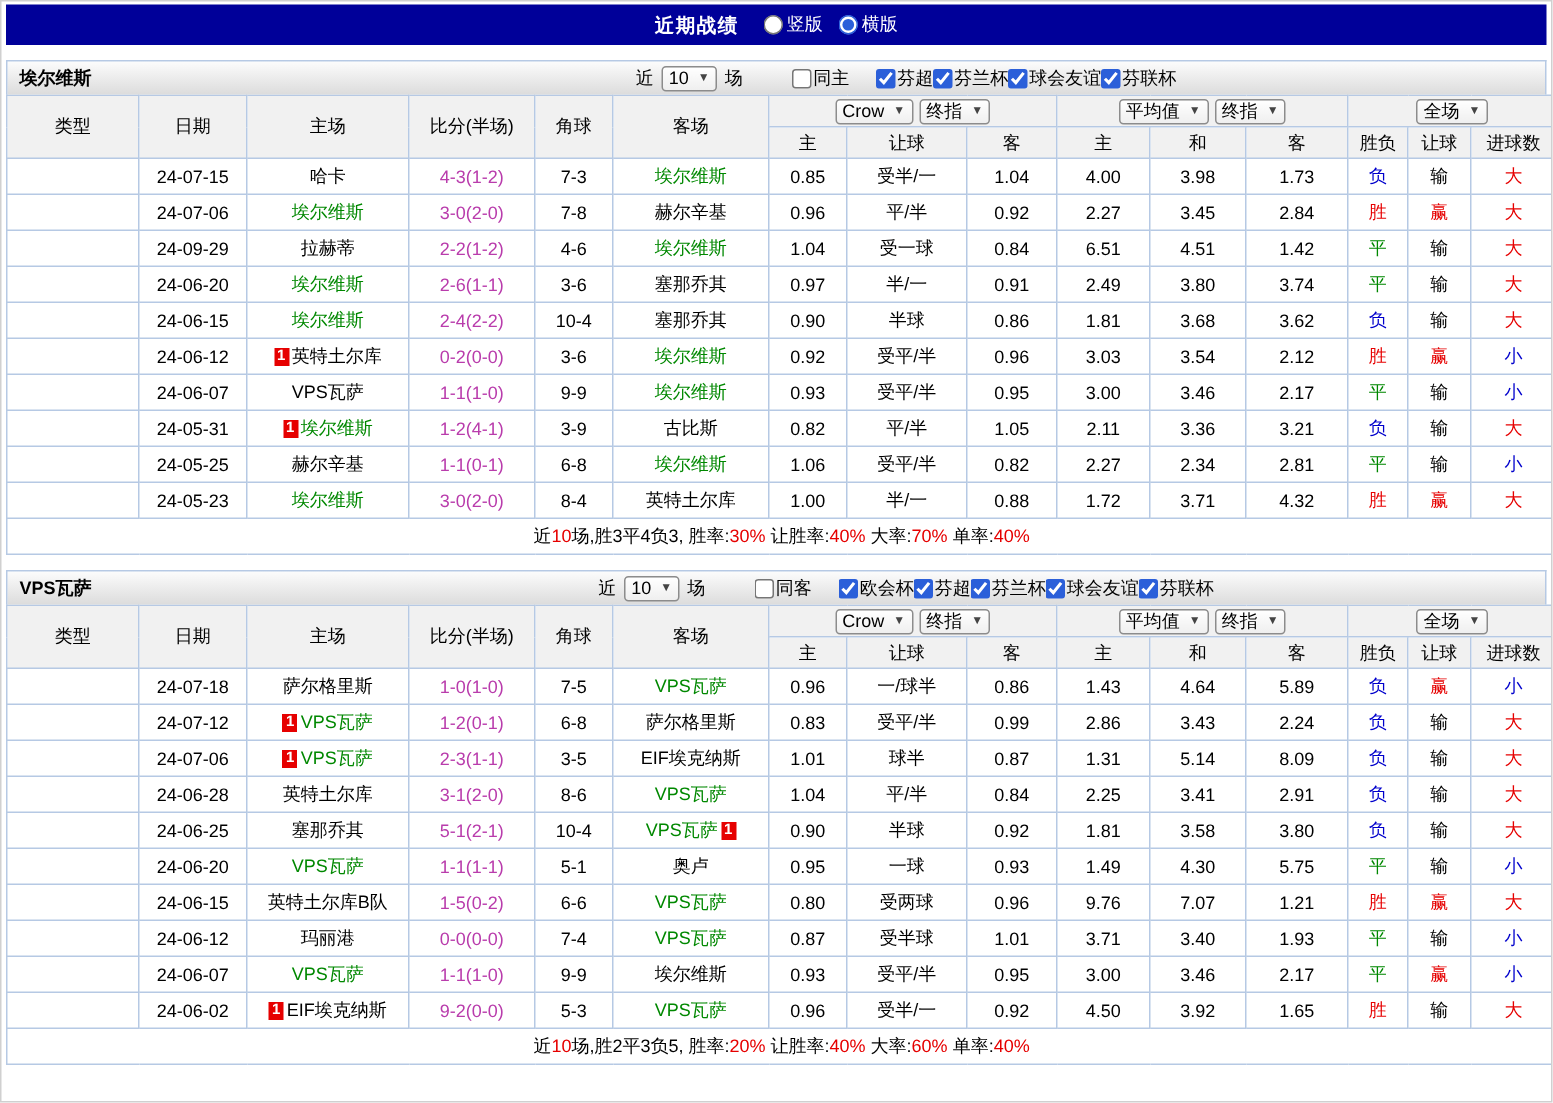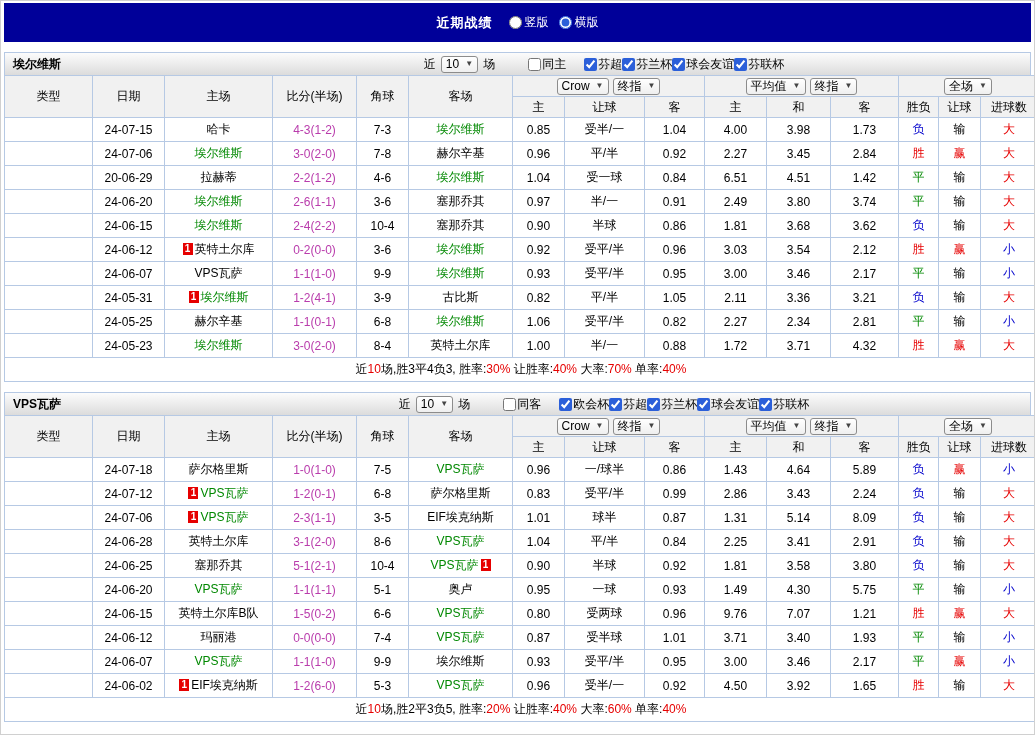--- a/index.html
+++ b/index.html
@@ -7,21 +7,21 @@
   html,body { margin:0; padding:0; }
   body {
     width:1035px; height:735px; overflow:hidden;
     padding:2px 3px; border:1px solid #d0d0d0;
     background:#fff; color:#000;
     font-family:"Liberation Sans","DejaVu Sans",sans-serif;
     font-size:12px;
   }
   input[type=checkbox], input[type=radio] { width:13px; height:13px; margin:0; accent-color:#2b5fd9; vertical-align:middle; }
 
-  .topbar { height:39px; background:var(--c-topbar,#000099); color:#fff; display:flex; align-items:center; justify-content:center; gap:8px; margin-bottom:10px; }
+  .topbar { height:27px; background:var(--c-topbar,#000099); color:#fff; display:flex; align-items:center; justify-content:center; gap:8px; margin-bottom:10px; }
   .topbar .title { font-weight:bold; font-size:13px; letter-spacing:1px; margin-right:8px; }
   .topbar label { display:inline-flex; align-items:center; gap:3px; cursor:pointer; }
 
   .section { margin-bottom:10px; }
   .team-bar { border:1px solid var(--c-border,#b6c9e4); border-bottom:none; height:23px;
     background:linear-gradient(180deg,#fcfcfc,#dcdcdc); display:flex; align-items:center; position:relative; }
   .team-name { font-weight:bold; padding-left:8px; z-index:1; }
   .filters { position:absolute; left:180px; right:10px; display:flex; align-items:center; justify-content:center; gap:2px; }
   .f-txt { margin:0 3px; }
   .cb { display:inline-flex; align-items:center; gap:1px; cursor:pointer; }
@@ -212,21 +212,21 @@
             <td>0.92</td>
             <td>2.27</td>
             <td>3.45</td>
             <td>2.84</td>
             <td class="r-red">胜</td>
             <td class="r-red">赢</td>
             <td class="r-red">大</td>
           </tr>
           <tr>
             <td class="league-td lg-fc">芬超</td>
-            <td>20-06-29</td>
+            <td>24-09-29</td>
             <td><span>拉赫蒂</span></td>
             <td class="score">2-2(1-2)</td>
             <td>4-6</td>
             <td><span class="team-green">埃尔维斯</span></td>
             <td>1.04</td>
             <td>受一球</td>
             <td>0.84</td>
             <td>6.51</td>
             <td>4.51</td>
             <td>1.42</td>
@@ -622,21 +622,21 @@
             <td>3.46</td>
             <td>2.17</td>
             <td class="r-green">平</td>
             <td class="r-red">赢</td>
             <td class="r-blue">小</td>
           </tr>
           <tr>
             <td class="league-td lg-fc">芬超</td>
             <td>24-06-02</td>
             <td><span class="badge">1</span><span>EIF埃克纳斯</span></td>
-            <td class="score">1-2(6-0)</td>
+            <td class="score">9-2(0-0)</td>
             <td>5-3</td>
             <td><span class="team-green">VPS瓦萨</span></td>
             <td>0.96</td>
             <td>受半/一</td>
             <td>0.92</td>
             <td>4.50</td>
             <td>3.92</td>
             <td>1.65</td>
             <td class="r-red">胜</td>
             <td class="r-black">输</td>

